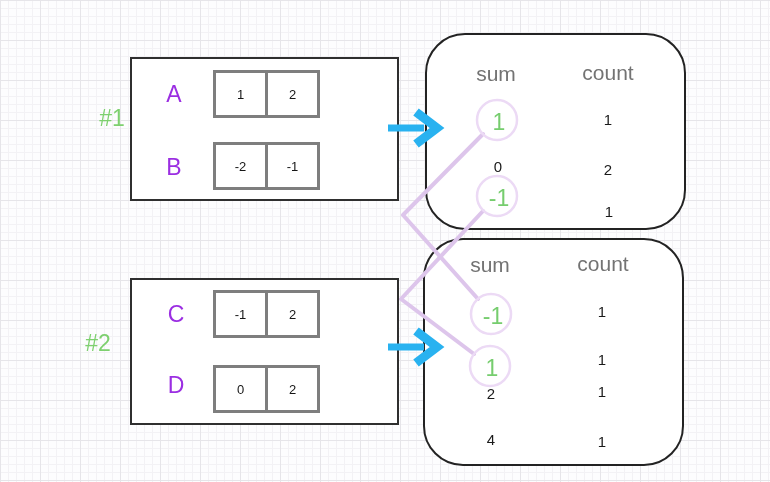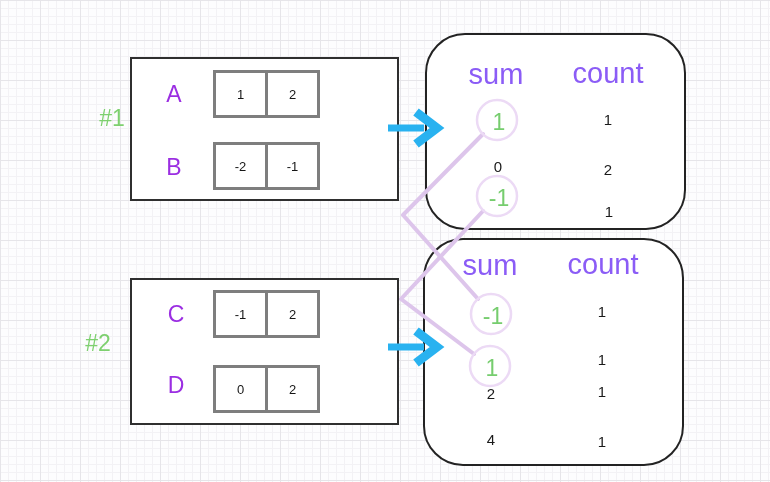--- a/index.html
+++ b/index.html
@@ -18,21 +18,21 @@
   .ctr{display:flex; align-items:center; justify-content:center; text-align:center;}
   .tag{color:#7ed06f; font-size:23px; font-weight:400;}
   .groupbox{background:#ffffff; border:2px solid #2f2f2f;}
   .rowlabel{color:#9b2ee2; font-size:23px; font-weight:400;}
   .cells{display:flex;}
   .cell{box-sizing:border-box; width:55px; height:48px; border:3px solid #7e7e7e;
         background:#fff; color:#161616; font-size:13px;
         display:flex; align-items:center; justify-content:center;}
   .cell + .cell{margin-left:-3px;}
   .resultbox{background:#ffffff; border:2px solid #232323; border-radius:40px;}
-  .hdr{color:#8b5cf6; font-size:29px; font-weight:400;}
+  .hdr{color:#737373; font-size:21px; font-weight:400;}
   .gval{color:#76cd6e; font-size:23px; font-weight:400;}
   .bval{color:#1a1a1a; font-size:15px; font-weight:400;}
   svg.overlay{position:absolute; left:0; top:0; pointer-events:none;}
 </style>
 </head>
 <body>
 
 <div class="canvas">
 
   <div class="abs ctr tag" style="left:90px; top:105px; width:44px; height:26px;">#1</div>

